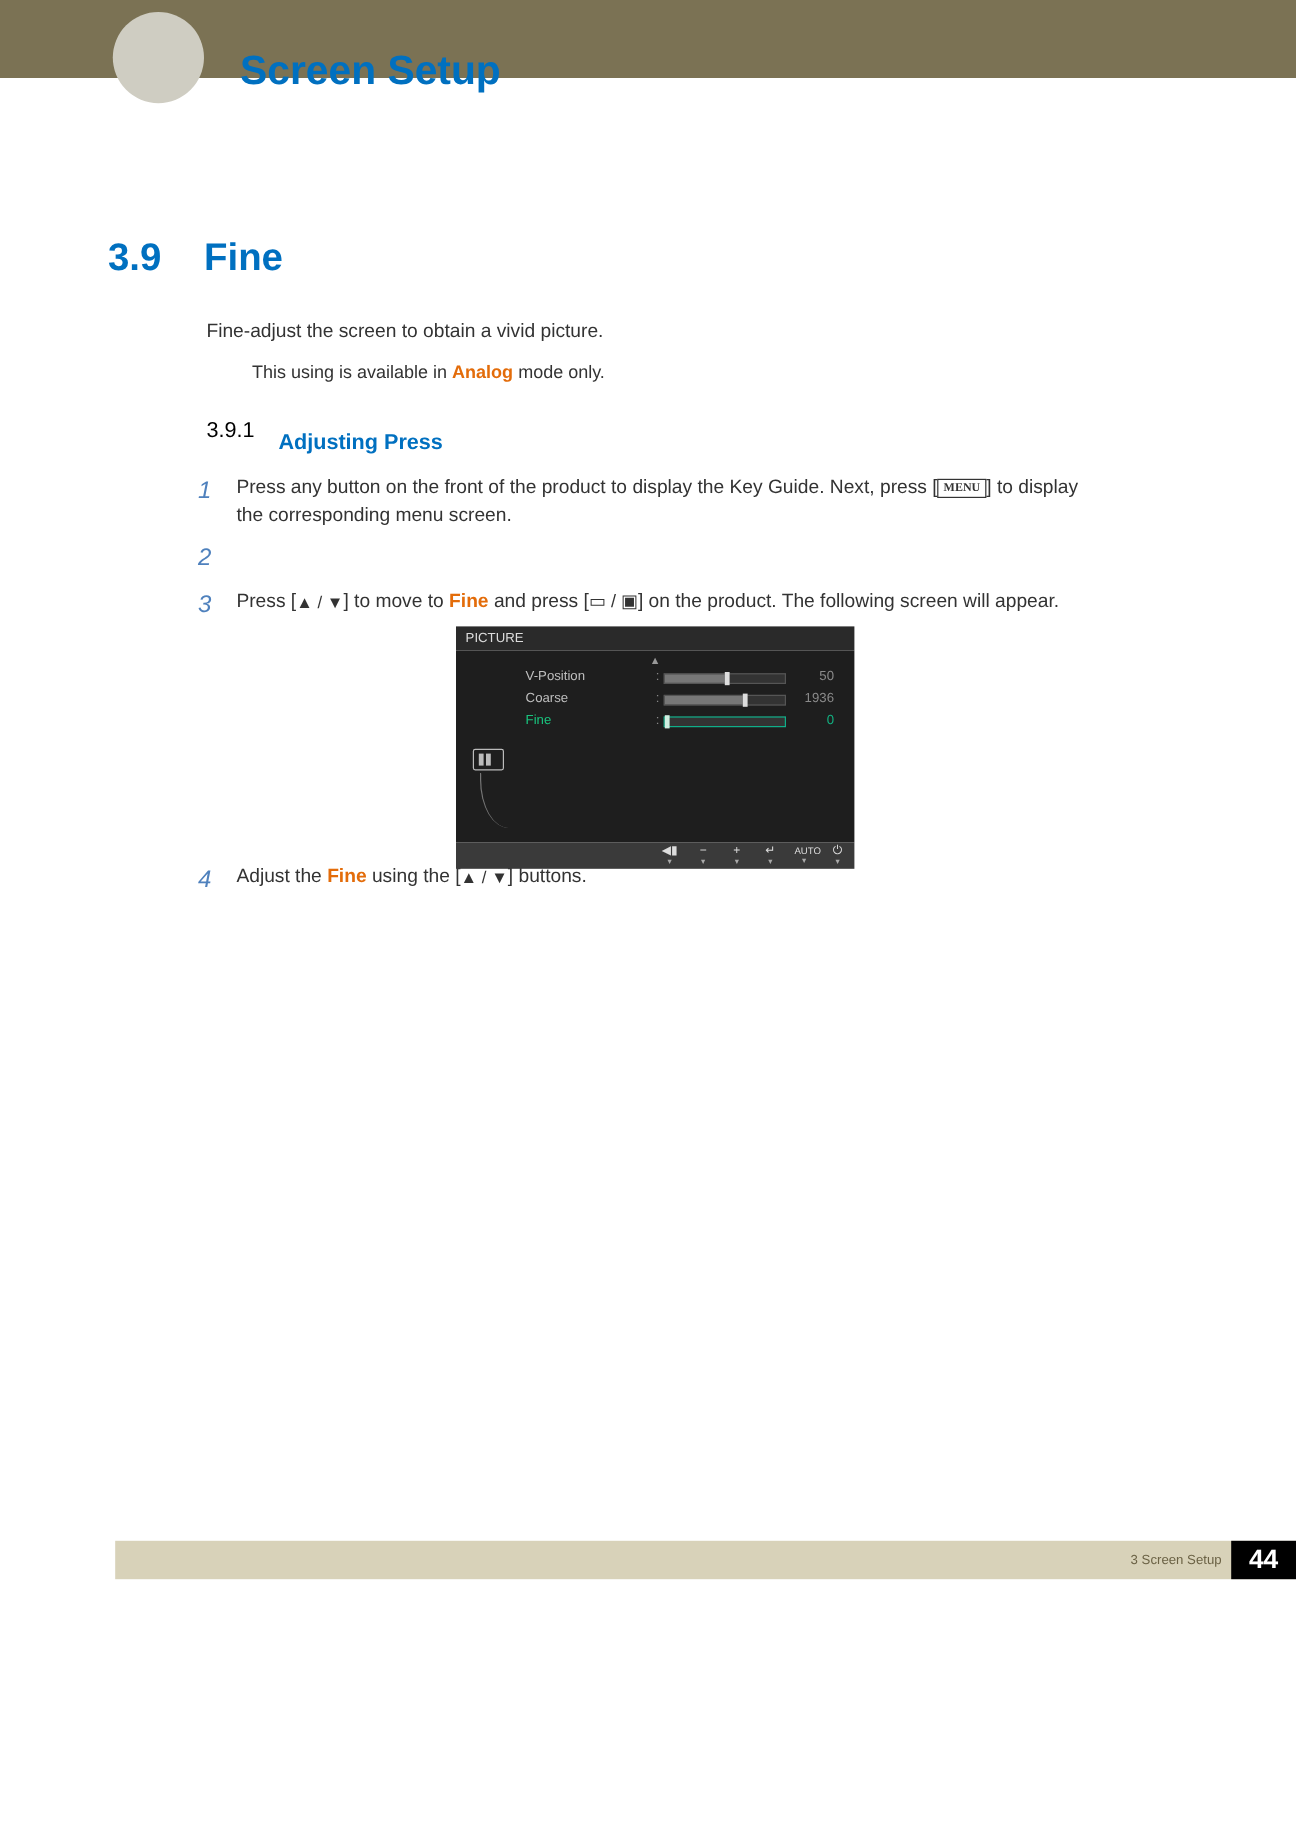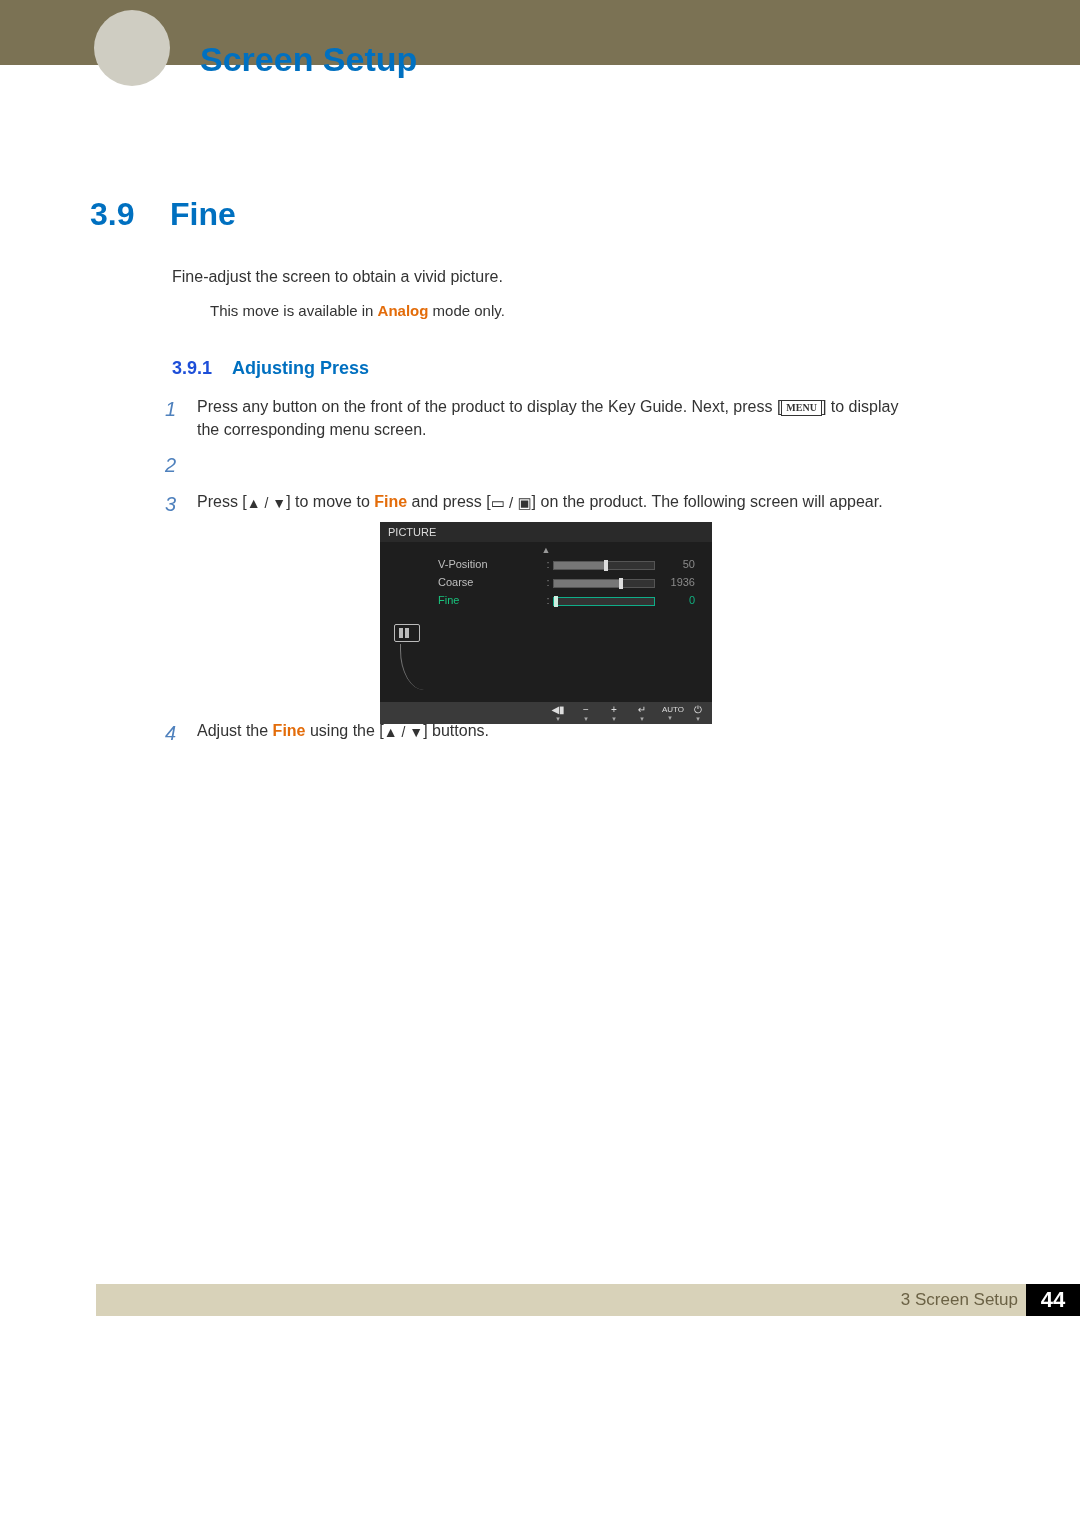--- a/index.html
+++ b/index.html
@@ -66,24 +66,24 @@
     font-size: 15px;
     color: #333;
   }
   .analog {
     color: #e36c0a;
     font-weight: bold;
   }
   .subsection-num {
     position: absolute;
     left: 172px;
-    top: 358px;
+    top: 348px;
     font-size: 18px;
-    color: #1d4ed8;
-    font-weight: bold;
+    color: #000000;
+    font-weight: normal;
   }
   .subsection-title {
     position: absolute;
     left: 232px;
     top: 358px;
     font-size: 18px;
     color: #0070c0;
     font-weight: bold;
   }
   .steps {
@@ -272,21 +272,21 @@
     left: 96px;
     bottom: 24px;
     height: 32px;
     right: 0;
     background: #d8d2b9;
     display: flex;
     align-items: center;
     justify-content: flex-end;
   }
   .footer-text {
-    font-size: 17px;
+    font-size: 11px;
     color: #6b6245;
     margin-right: 8px;
     text-align: right;
   }
   .page-num-box {
     width: 54px;
     height: 32px;
     background: #000000;
     color: #fff;
     font-size: 22px;
@@ -303,21 +303,21 @@
   <div class="top-bar"></div>
   <div class="chapter-circle"></div>
   <div class="chapter-title">Screen Setup</div>
 
   <div class="section-num">3.9</div>
   <div class="section-title">Fine</div>
 
   <div class="intro">Fine-adjust the screen to obtain a vivid picture.</div>
 
   <div class="note-line">
-    <span>This move is available in </span><span class="analog">Analog</span><span> mode only.</span>
+    <span>This using is available in </span><span class="analog">Analog</span><span> mode only.</span>
   </div>
 
   <div class="subsection-num">3.9.1</div>
   <div class="subsection-title">Adjusting Press</div>
 
   <div class="steps">
     <div class="step">
       <div class="step-num">1</div>
       <div class="step-text">
         <span>Press any button on the front of the product to display the Key Guide. Next, press [</span><span class="btn-menu">MENU</span><span>] to display the corresponding menu screen.</span>

